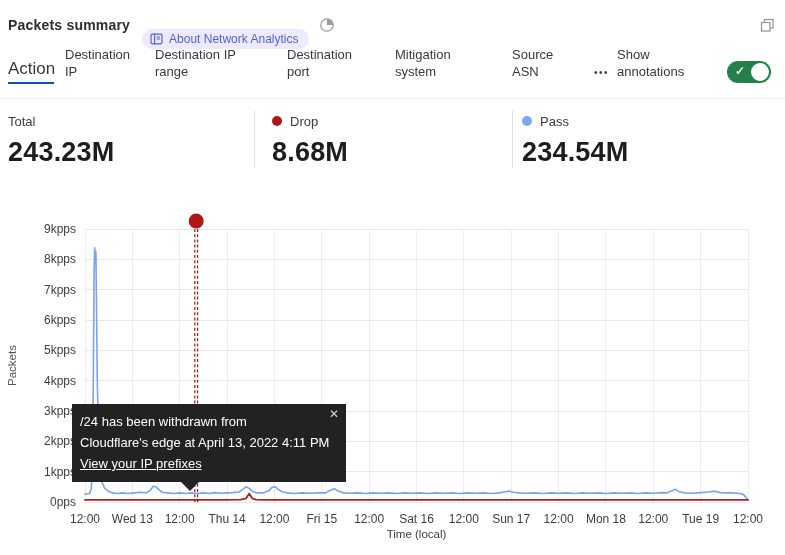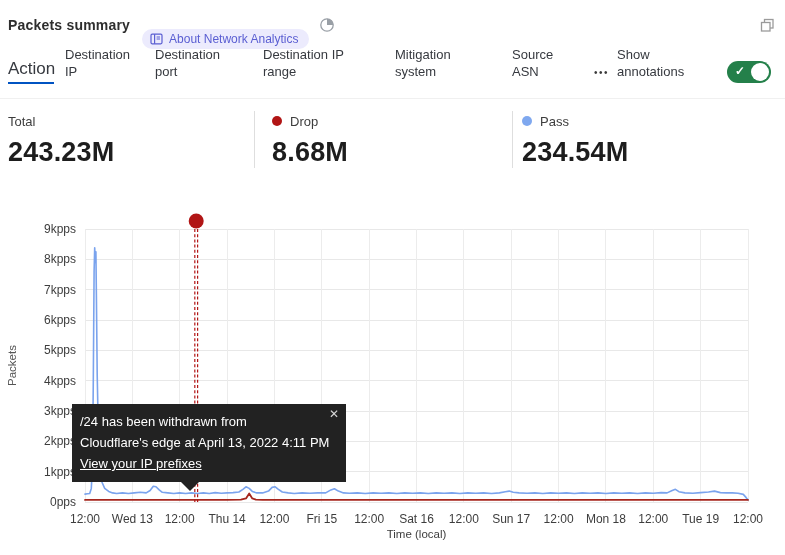--- a/index.html
+++ b/index.html
@@ -75,22 +75,22 @@
     <svg width="15" height="15" viewBox="0 0 15 15">
         <rect x="4.5" y="1.5" width="8.5" height="8.5" fill="none" stroke="#9b9b9b" stroke-width="1.3"></rect>
         <rect x="1.5" y="4.5" width="8.5" height="8.5" fill="#fff" stroke="#9b9b9b" stroke-width="1.3"></rect>
       </svg>
   </span>
 </div>
 
 <div class="tabs">
   <div class="tab active t1">Action</div>
   <div class="tab t2">Destination IP</div>
+  <div class="tab t3">Destination IP range</div>
   <div class="tab t4">Destination port</div>
-  <div class="tab t3">Destination IP range</div>
   <div class="tab t5">Mitigation system</div>
   <div class="tab t6">Source ASN</div>
   <div class="more-dots">•••</div>
   <div class="annot-label">Show annotations</div>
   <div class="toggle">
     <span class="check">✓</span>
     <span class="knob"></span>
   </div>
 </div>
 

